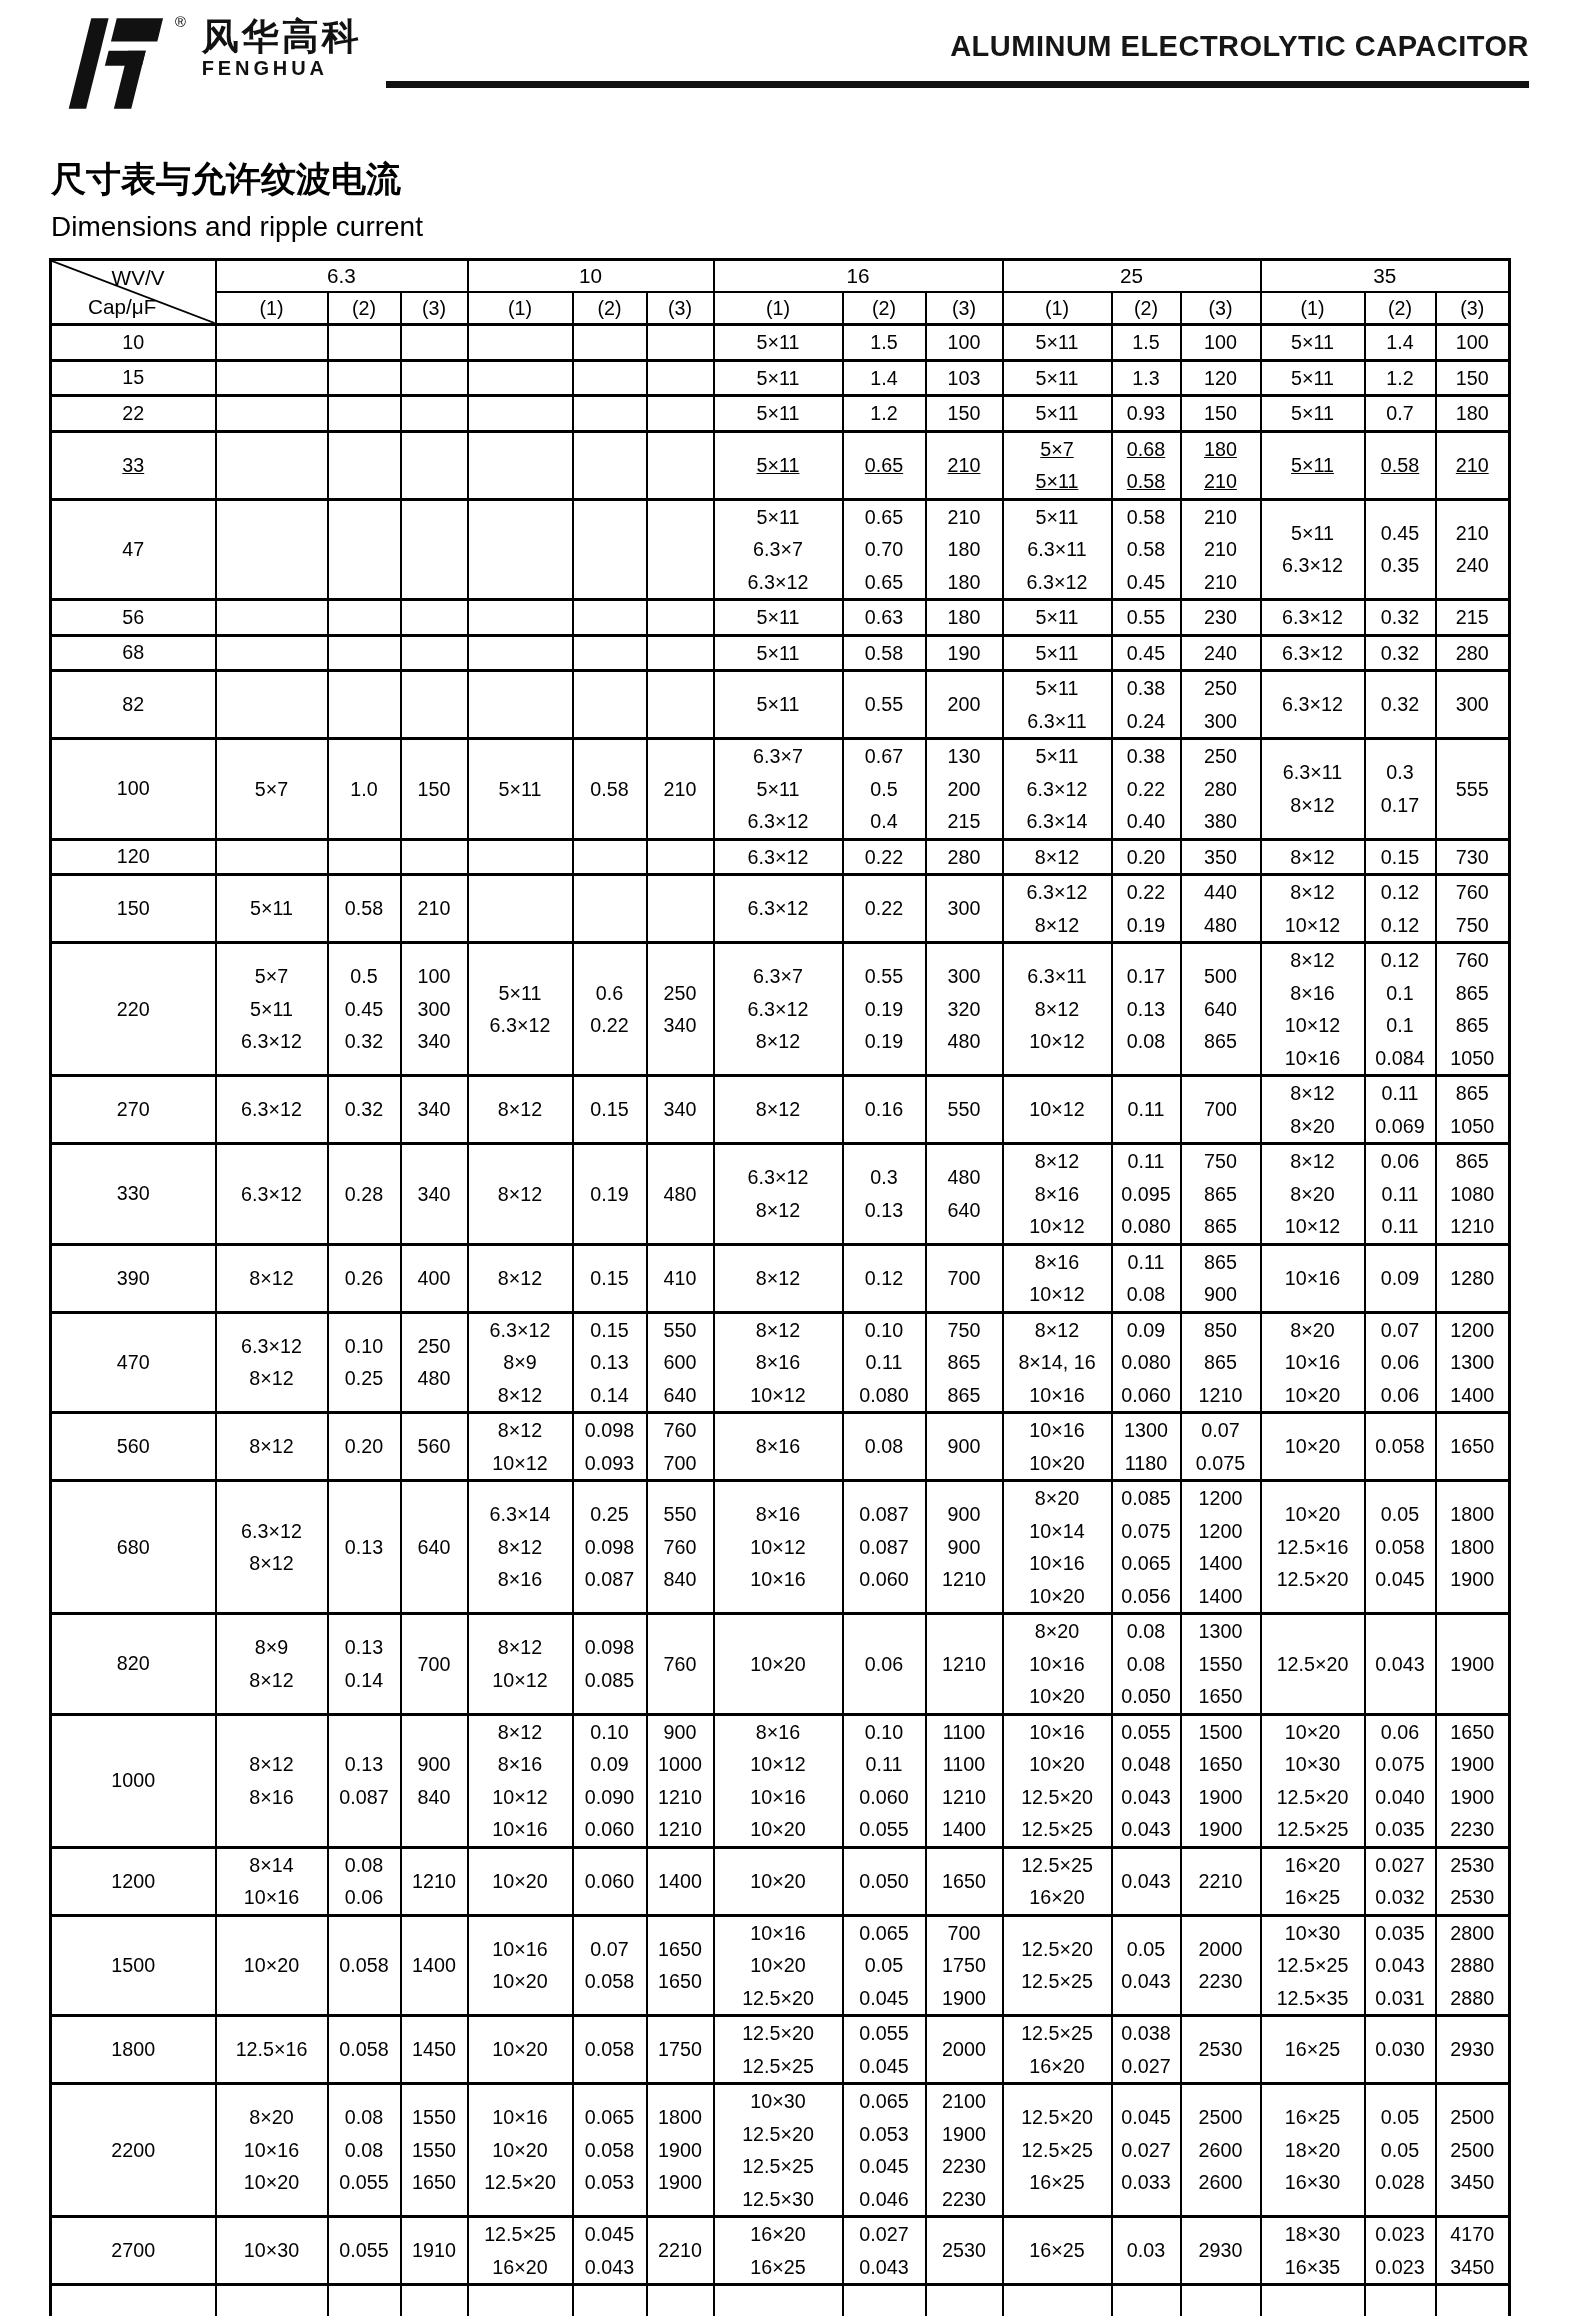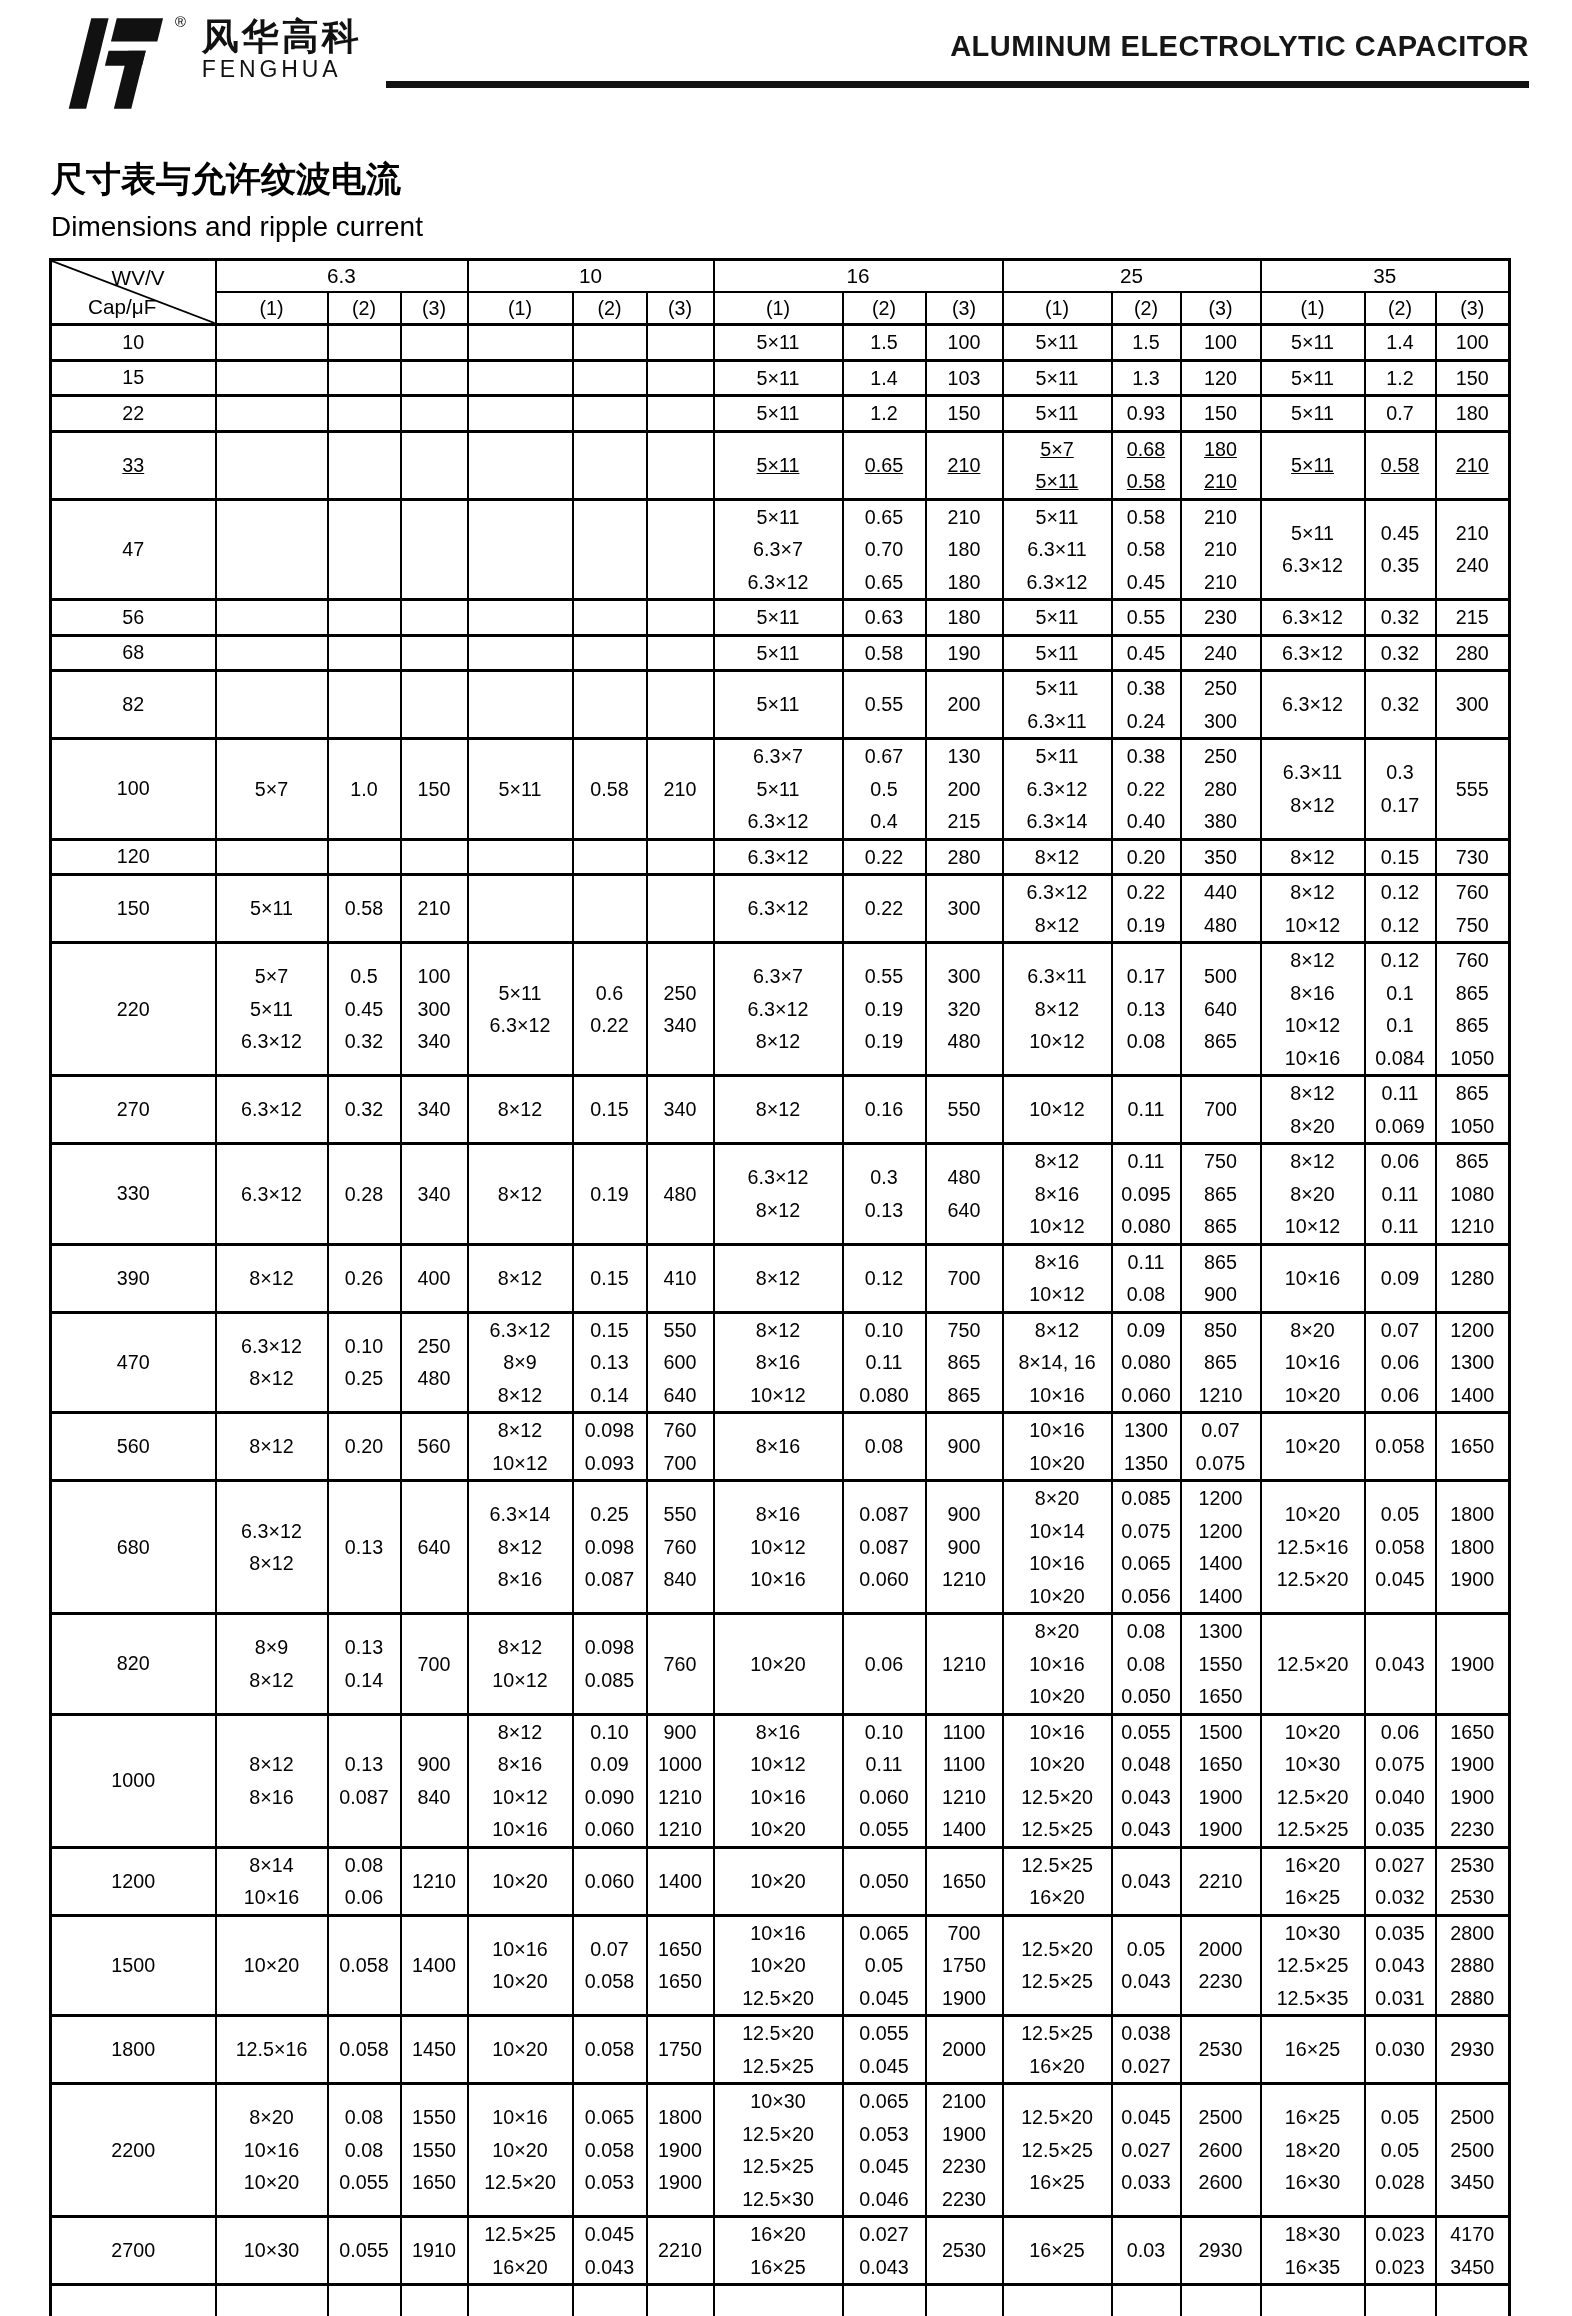--- a/index.html
+++ b/index.html
@@ -5,21 +5,21 @@
   * { margin:0; padding:0; box-sizing:border-box; }
   body { background:#fff; font-family:"Liberation Sans", sans-serif; }
   .page { position:relative; width:1572px; height:2317px; background:#fff; overflow:hidden; }
 
   
   .logo-row { position:absolute; top:15.8px; left:57px; display:flex; align-items:flex-start; }
   .logo-mark { width:116px; height:95px; }
   .logo-reg { font-size:14.8px; margin:-2px 0 0 2px; }
   .brand { margin-left:15.8px; }
   .brand-cn { font-size:37px; font-weight:bold; letter-spacing:3px; color:#111; line-height:1.15; }
-  .brand-en { font-size:23px; font-weight:normal; letter-spacing:3.9px; color:#111; line-height:1.0; }
+  .brand-en { font-size:20px; font-weight:bold; letter-spacing:3.9px; color:#111; line-height:1.0; }
 
   .doc-title { position:absolute; top:29.6px; right:43px; font-size:29px; font-weight:bold;
                letter-spacing:0.5px; color:#161616; white-space:nowrap; }
   .title-rule { position:absolute; top:81px; left:386px; right:43px; height:6.9px; background:#121212; }
 
   
   .sec-cn { position:absolute; top:156px; left:51px; font-size:35px; font-weight:600; color:#000; }
   .sec-en { position:absolute; top:211px; left:51px; font-size:28px; color:#000; }
 
   
@@ -920,21 +920,21 @@
             </td>
             <td>
               <div class="ln">900</div>
             </td>
             <td>
               <div class="ln">10×16</div>
               <div class="ln">10×20</div>
             </td>
             <td>
               <div class="ln">1300</div>
-              <div class="ln">1350</div>
+              <div class="ln">1180</div>
             </td>
             <td>
               <div class="ln">0.07</div>
               <div class="ln">0.075</div>
             </td>
             <td>
               <div class="ln">10×20</div>
             </td>
             <td>
               <div class="ln">0.058</div>

